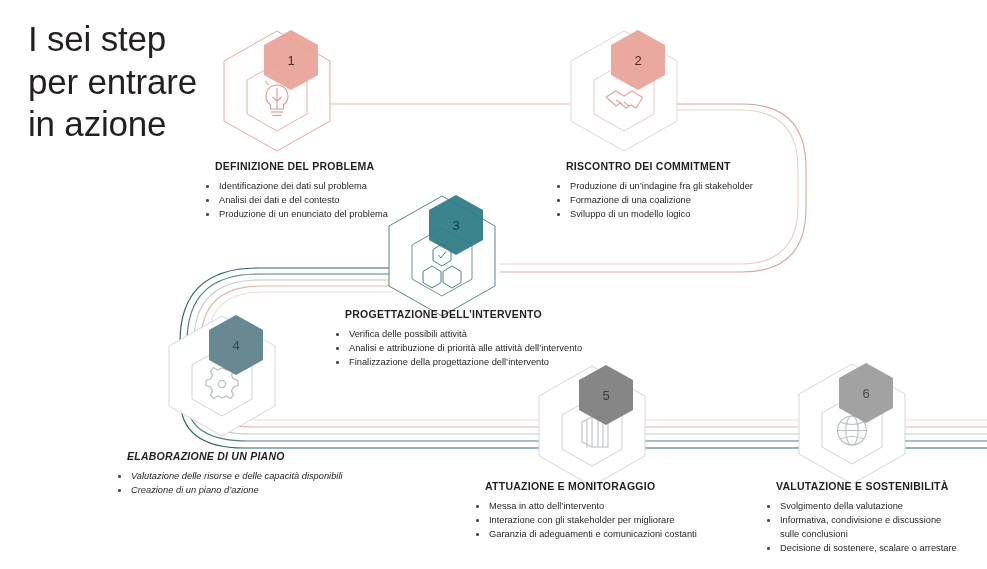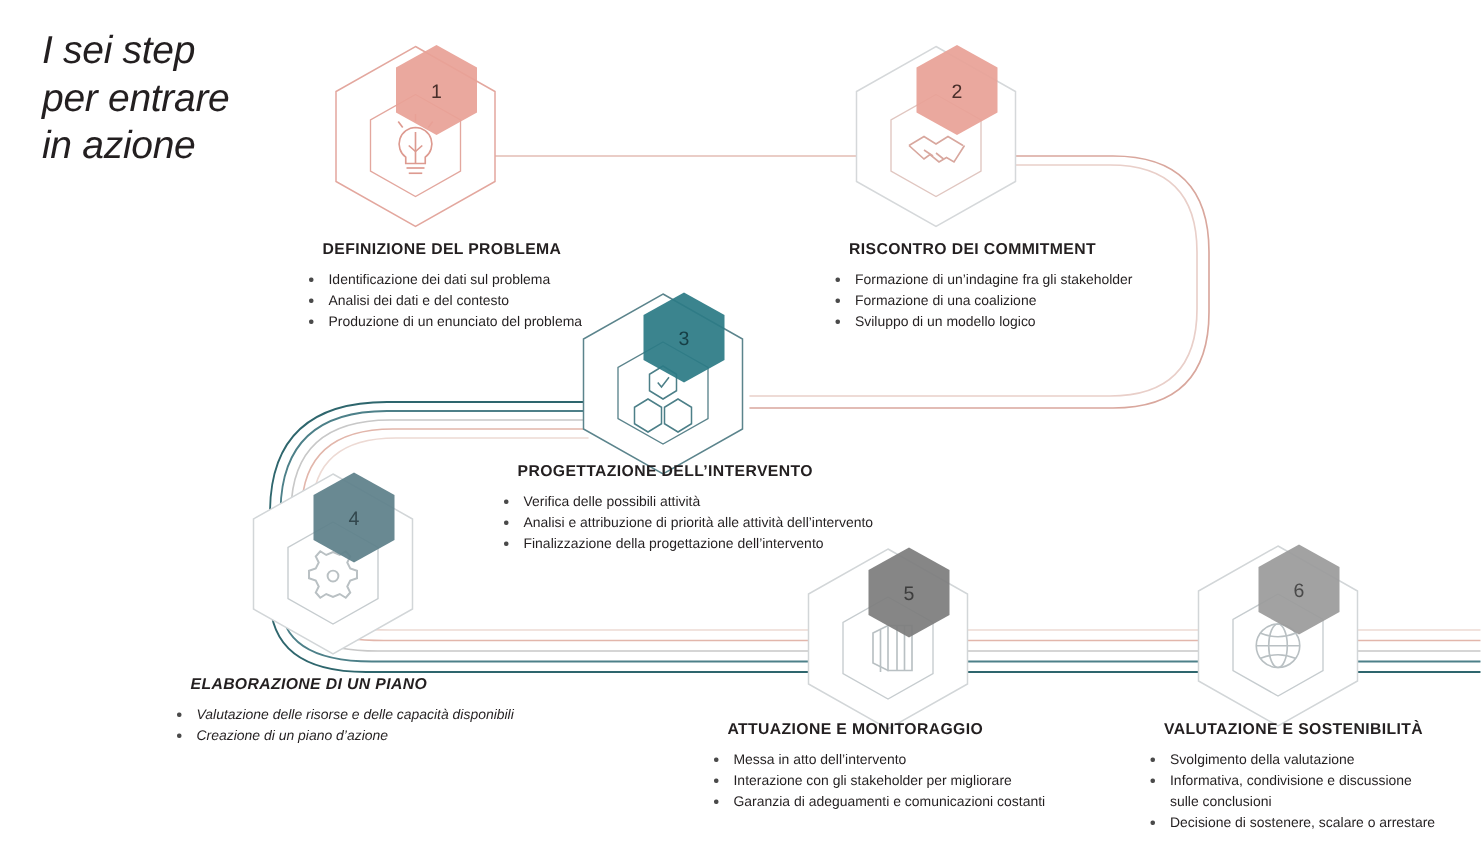--- a/index.html
+++ b/index.html
@@ -12,25 +12,24 @@
     position:relative;
   }
   #stage{position:absolute;inset:0;width:987px;height:569px;}
 
   
   #ribbons{position:absolute;left:0;top:0;width:987px;height:569px;z-index:1;}
 
   
   .title{
     position:absolute;left:28px;top:18px;
-    font-size:26px;line-height:1.22;
+    font-size:35px;line-height:1.22;
     font-weight:400;letter-spacing:-0.2px;
     color:#231f20;white-space:pre-line;
     z-index:6;
-    font-style:italic;
   }
 
   
   .node{position:absolute;z-index:4;}
   .node svg{display:block;overflow:visible;}
 
   
   .block{position:absolute;z-index:5;}
   .block h3{
     margin:0 0 7px 11px;
@@ -199,21 +198,21 @@
     <ul>
       <li>Identificazione dei dati sul problema</li>
       <li>Analisi dei dati e del contesto</li>
       <li>Produzione di un enunciato del problema</li>
     </ul>
   </div>
 
   <div class="block" style="left:555px;top:160px;width:340px;">
     <h3>RISCONTRO DEI COMMITMENT</h3>
     <ul>
-      <li>Formazione di un’indagine fra gli stakeholder</li>
+      <li>Produzione di un’indagine fra gli stakeholder</li>
       <li>Formazione di una coalizione</li>
       <li>Sviluppo di un modello logico</li>
     </ul>
   </div>
 
   <div class="block" style="left:334px;top:308px;width:400px;">
     <h3>PROGETTAZIONE DELL’INTERVENTO</h3>
     <ul>
       <li>Verifica delle possibili attività</li>
       <li>Analisi e attribuzione di priorità alle attività dell’intervento</li>

